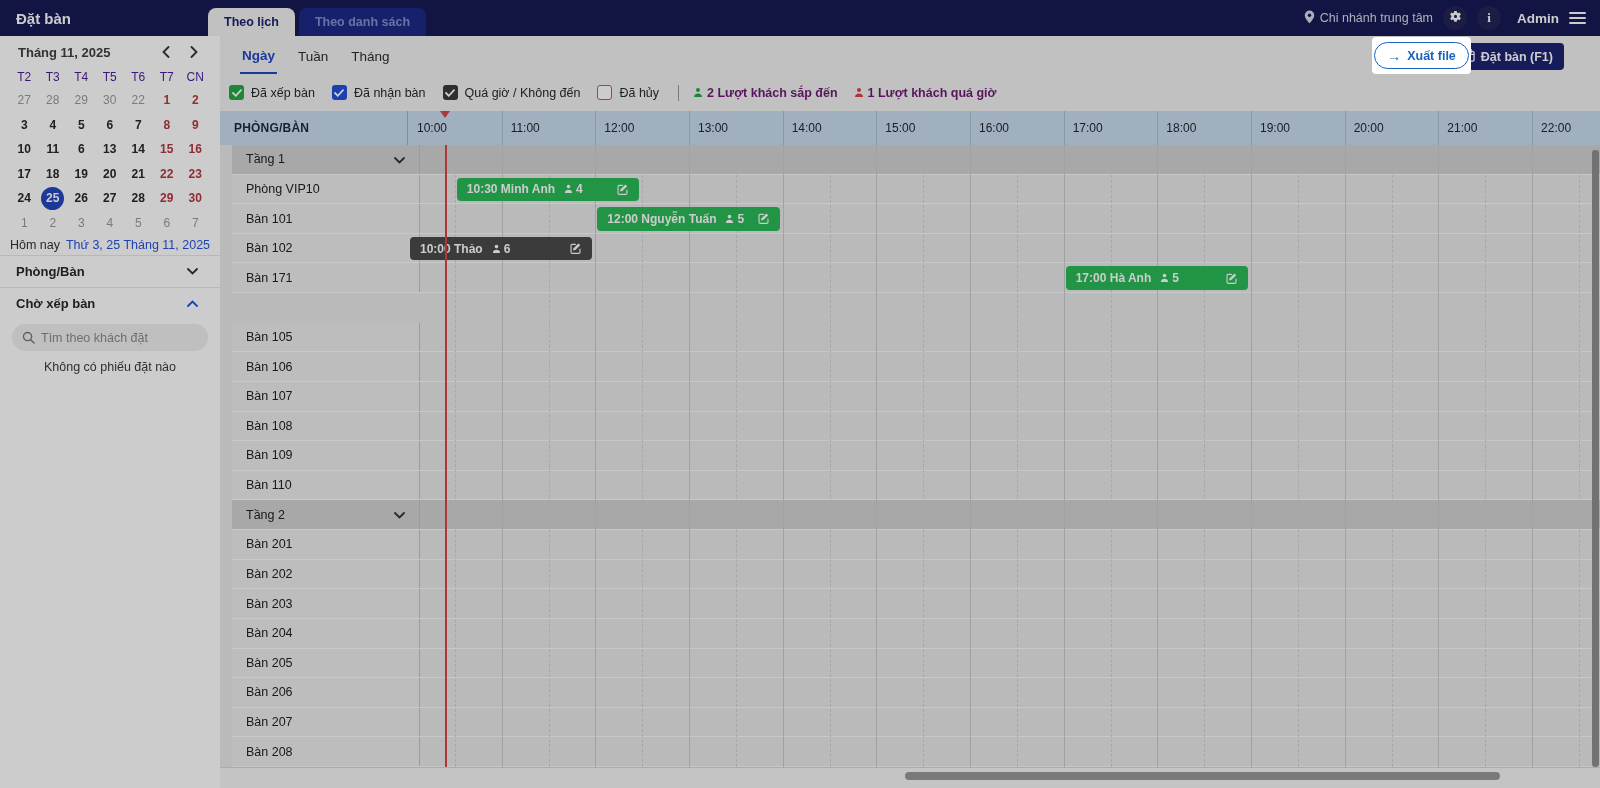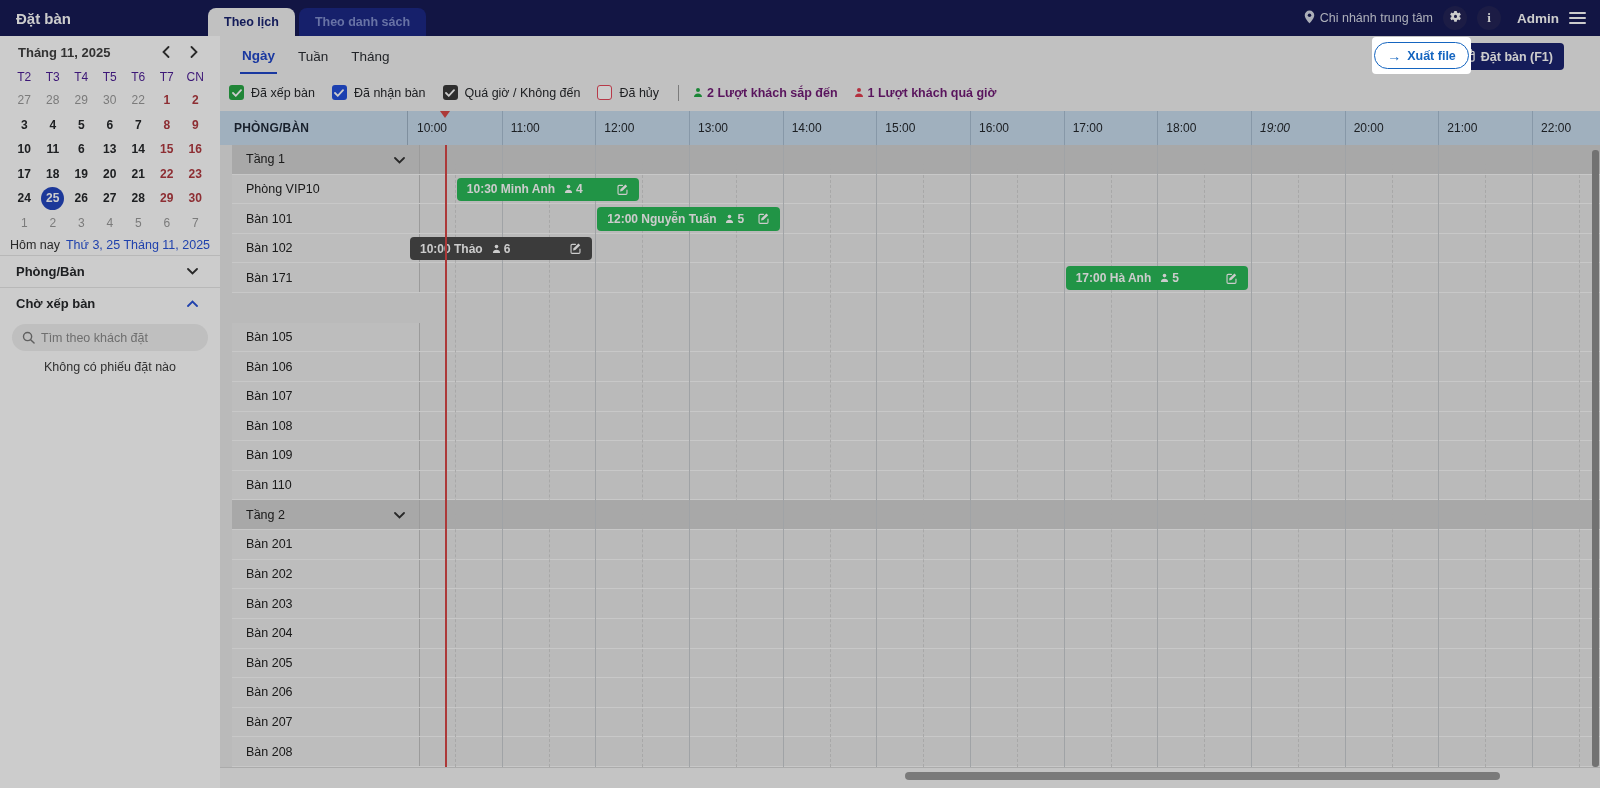--- a/index.html
+++ b/index.html
@@ -419,21 +419,21 @@
             <div class="time-label" style="left: 571.68px;">14:00</div>
             <div class="hdr-line" style="left: 656.35px;"></div>
             <div class="time-label" style="left: 665.35px;">15:00</div>
             <div class="hdr-line" style="left: 750.02px;"></div>
             <div class="time-label" style="left: 759.02px;">16:00</div>
             <div class="hdr-line" style="left: 843.69px;"></div>
             <div class="time-label" style="left: 852.69px;">17:00</div>
             <div class="hdr-line" style="left: 937.36px;"></div>
             <div class="time-label" style="left: 946.36px;">18:00</div>
             <div class="hdr-line" style="left: 1031.03px;"></div>
-            <div class="time-label" style="left: 1040.03px; font-style: italic;">19:00</div>
+            <div class="time-label" style="left: 1040.03px;">19:00</div>
             <div class="hdr-line" style="left: 1124.7px;"></div>
             <div class="time-label" style="left: 1133.7px;">20:00</div>
             <div class="hdr-line" style="left: 1218.37px;"></div>
             <div class="time-label" style="left: 1227.37px;">21:00</div>
             <div class="hdr-line" style="left: 1312.04px;"></div>
             <div class="time-label" style="left: 1321.04px;">22:00</div>
           </div>
         <div class="now-tri" id="nowTri" style="left: 220.468px;"></div>
       </div>
       <div class="sched-body" id="schedBody">

